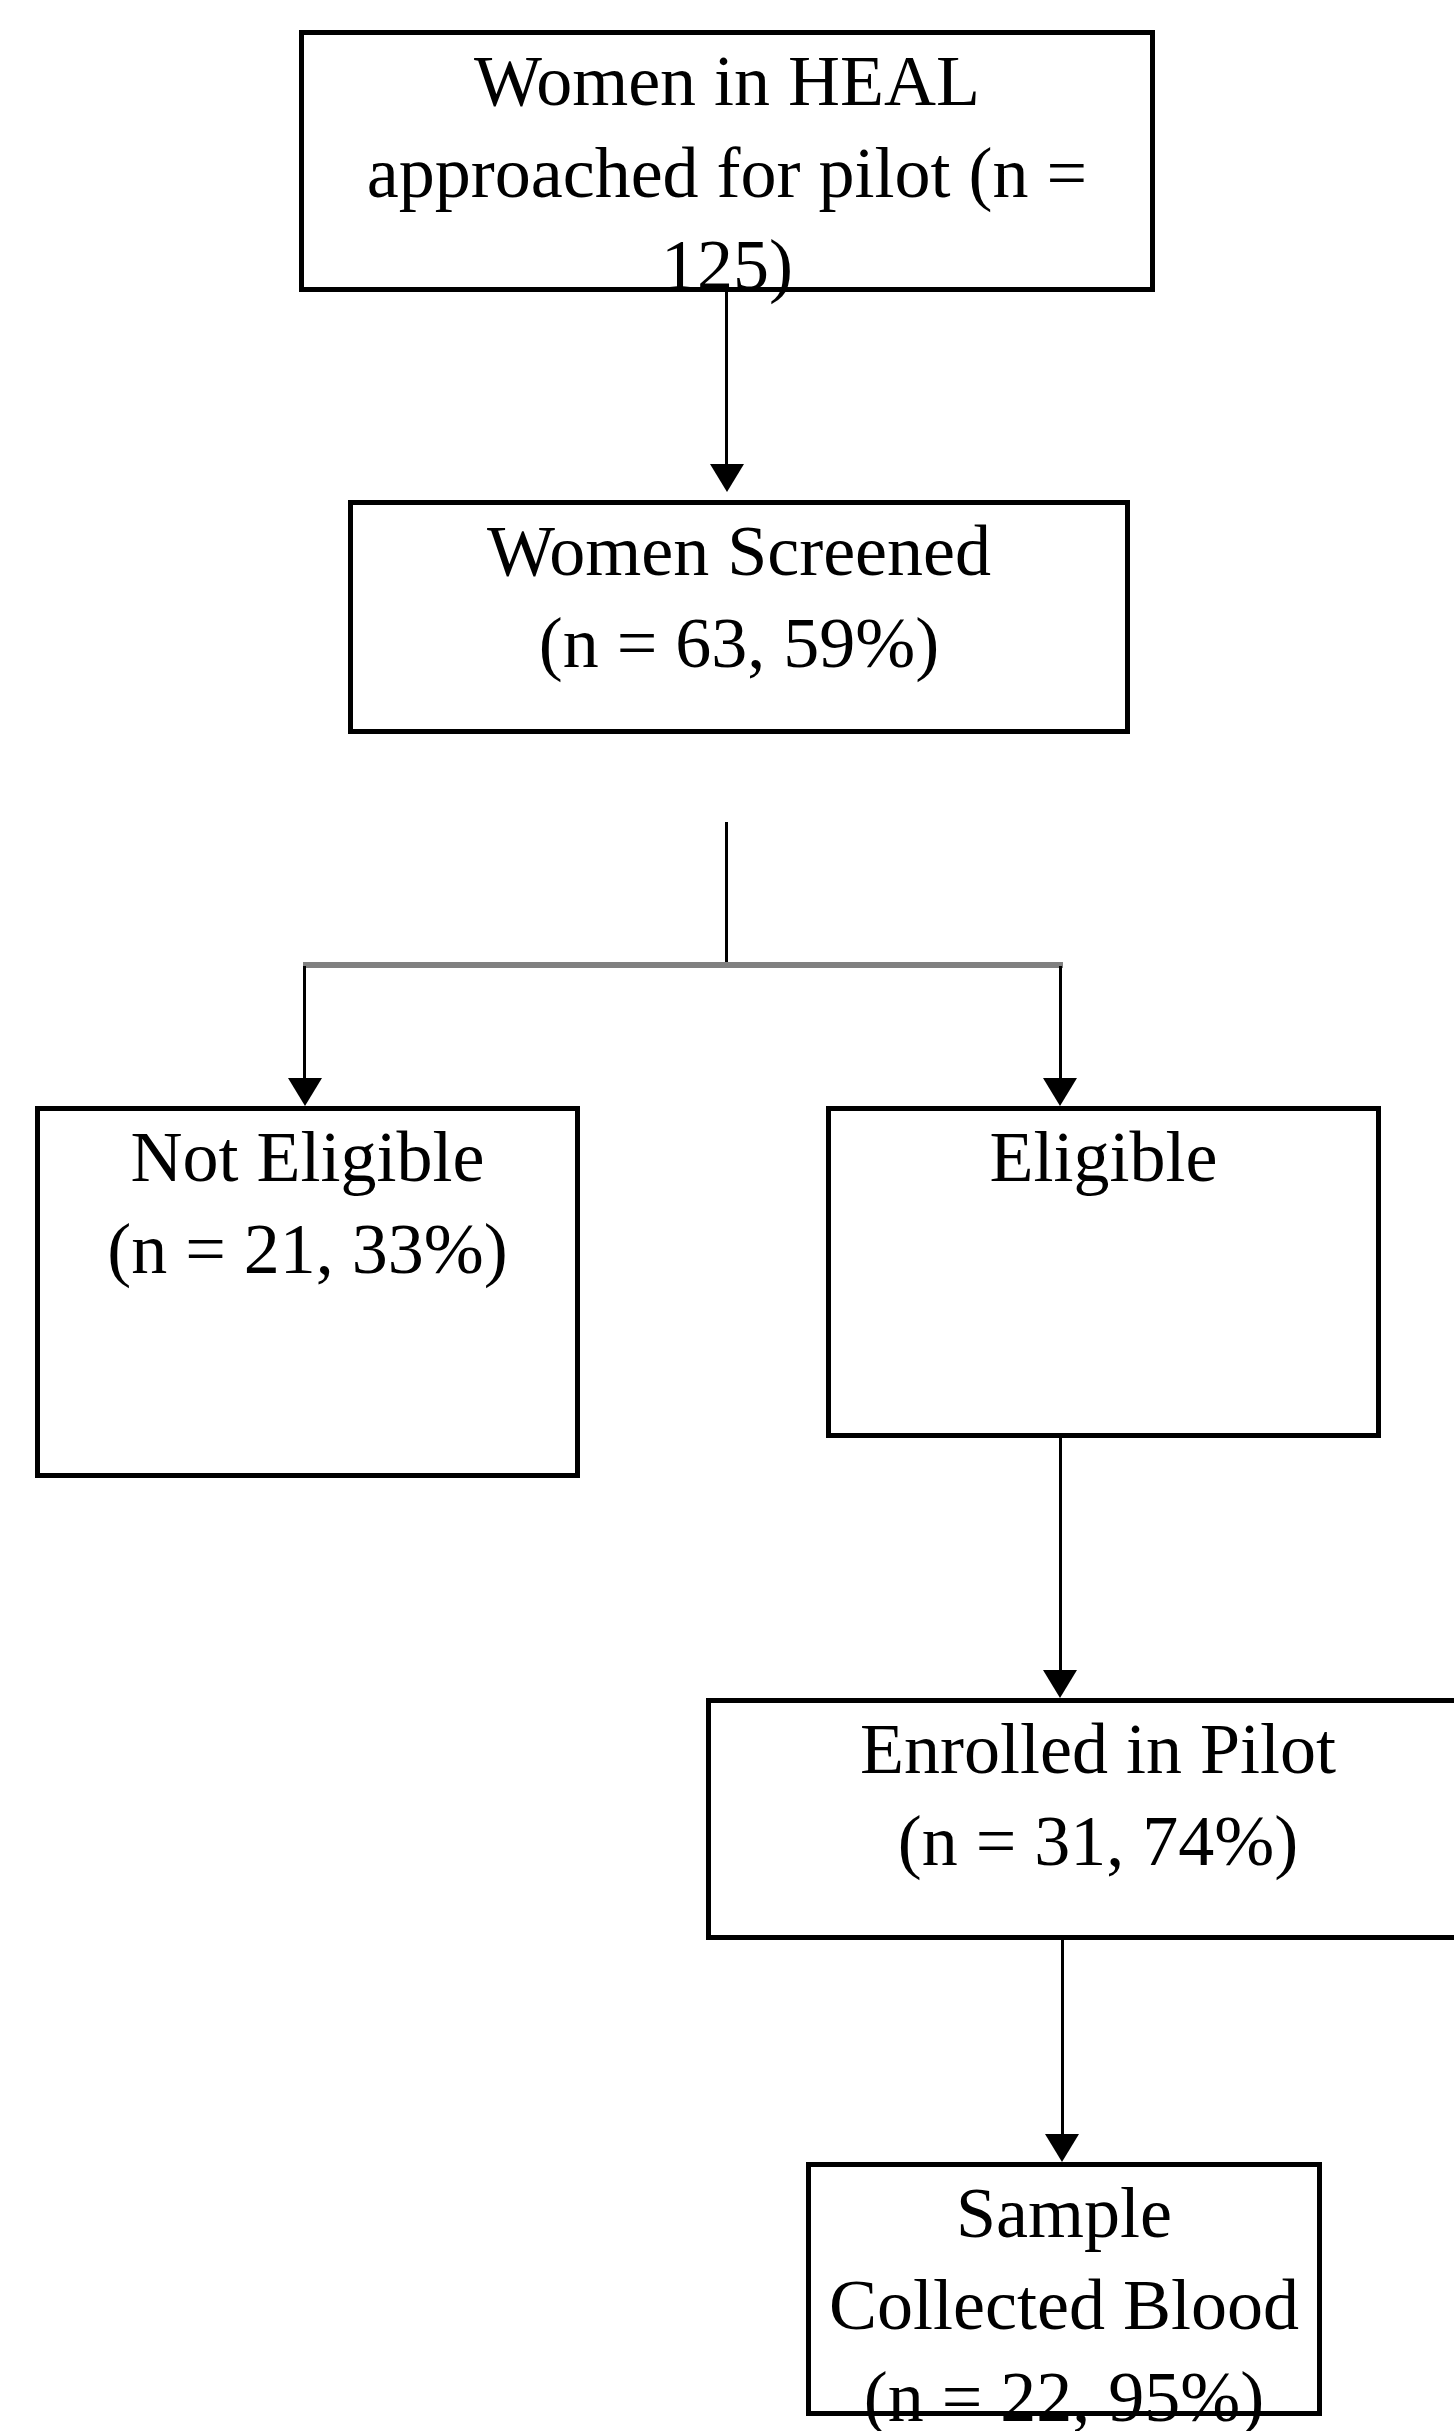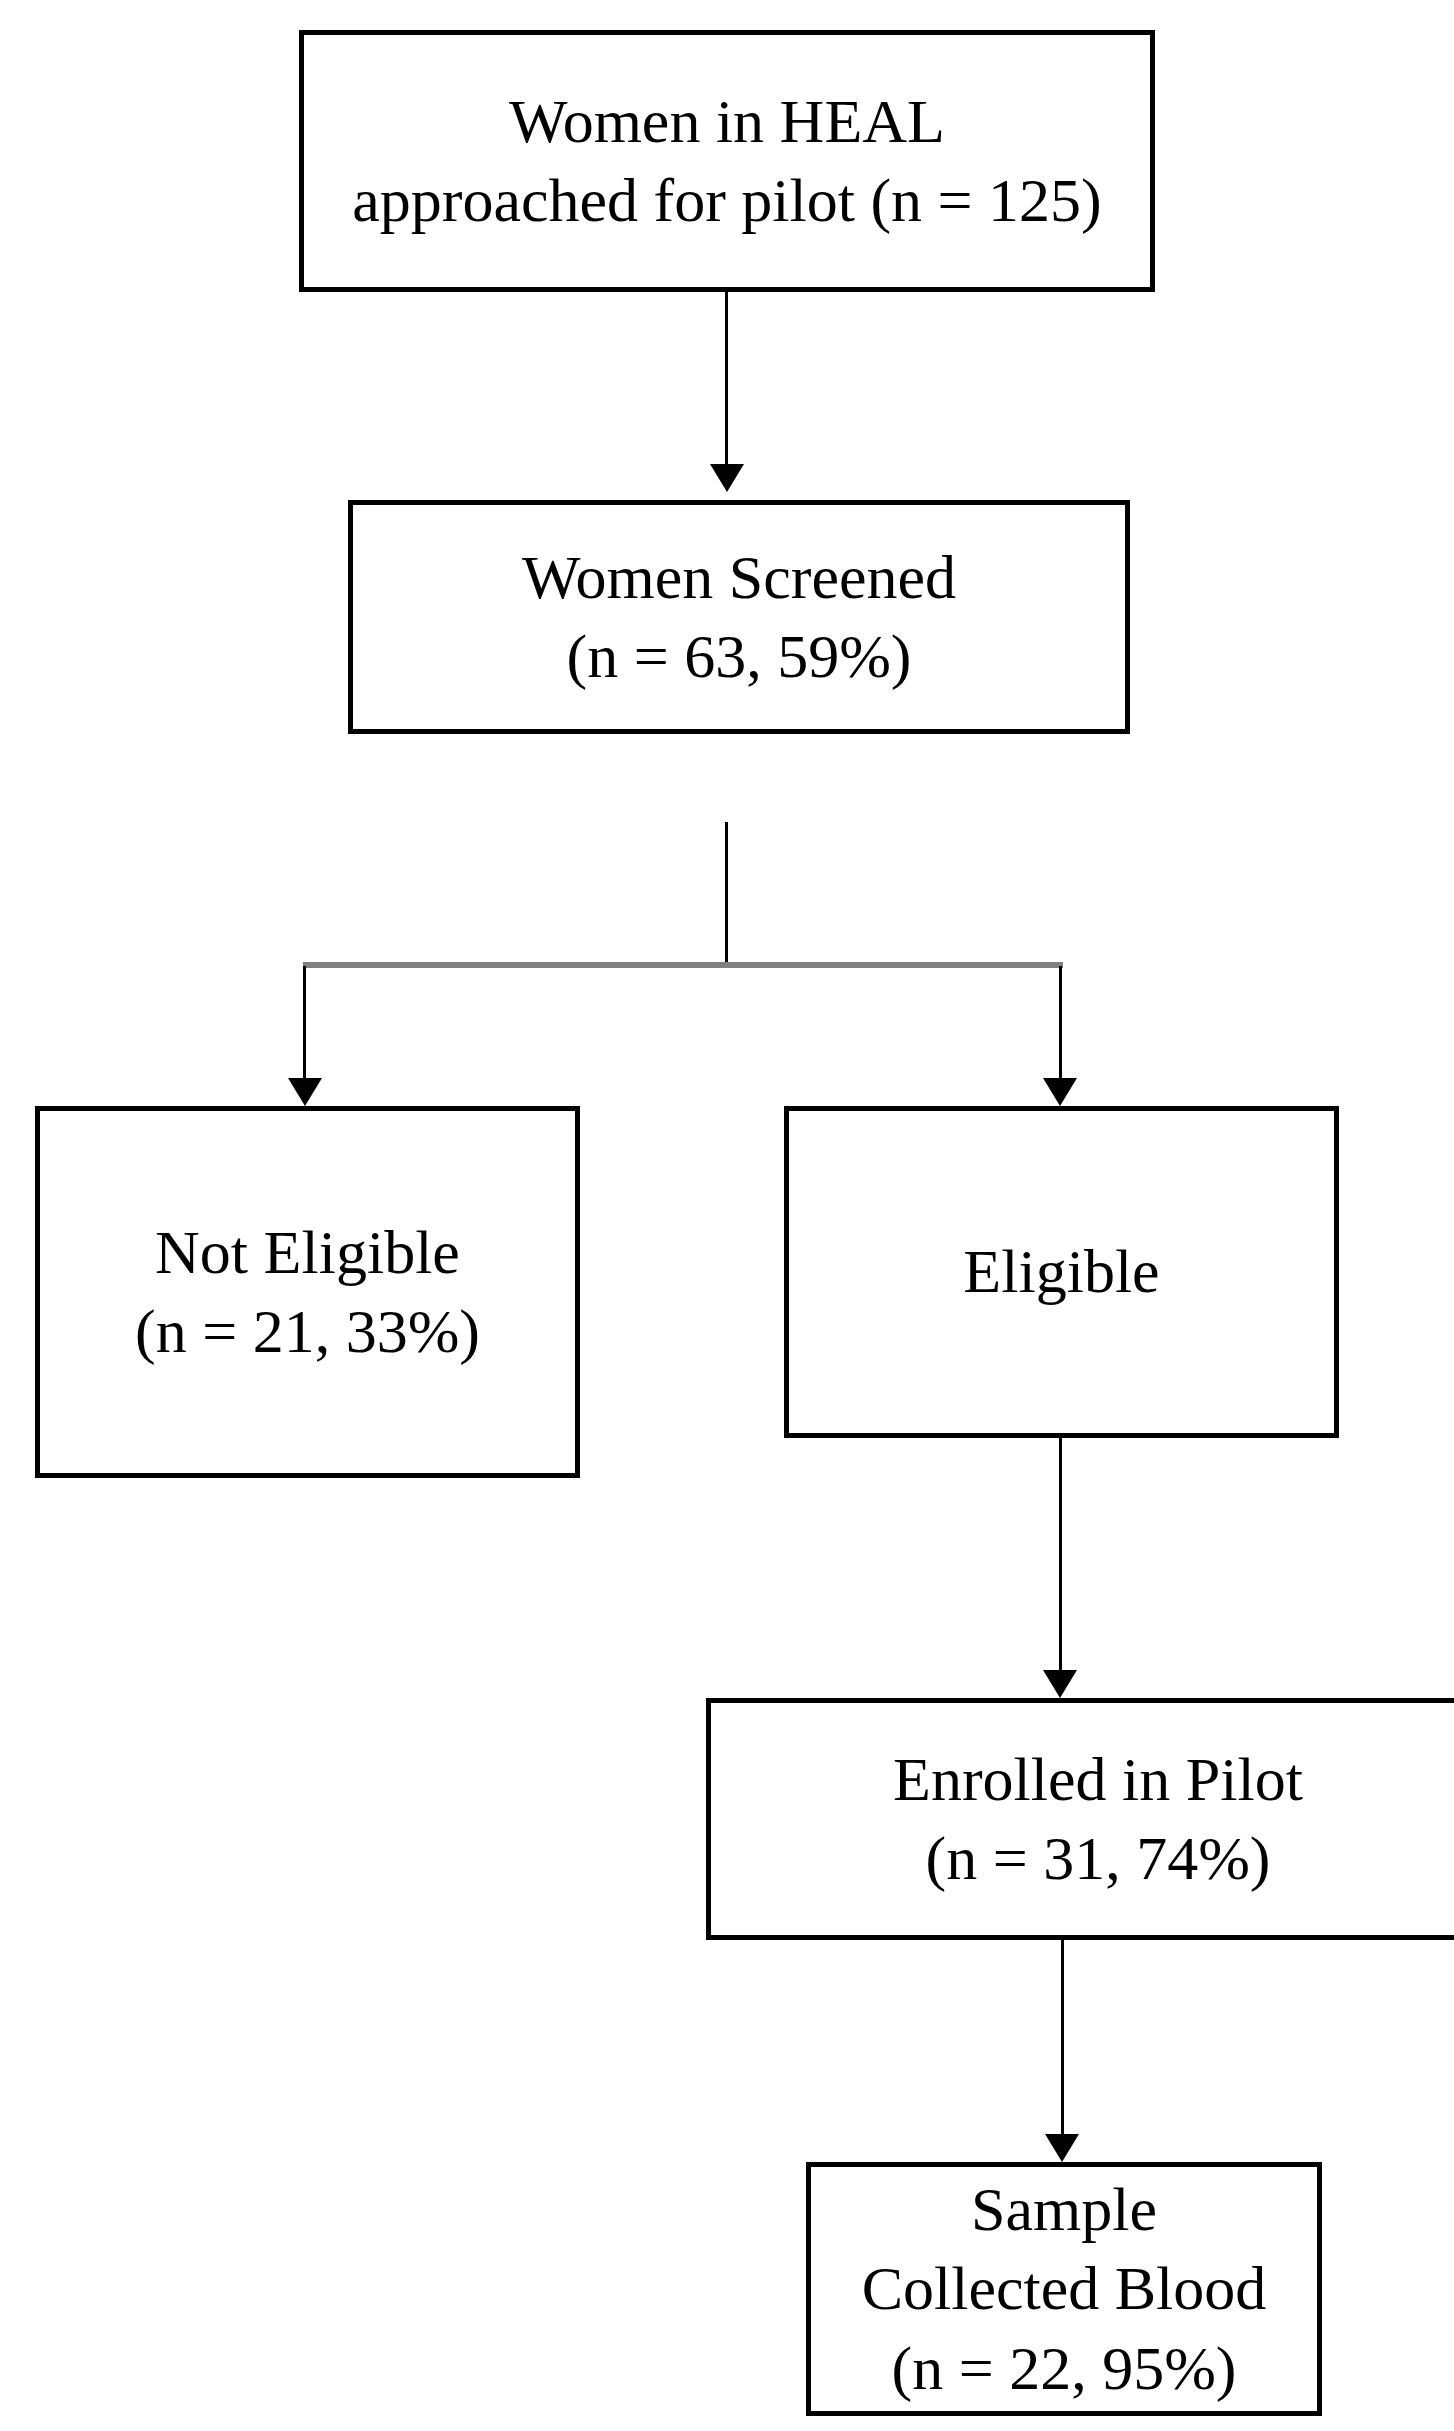--- a/index.html
+++ b/index.html
@@ -15,33 +15,32 @@
     font-family: "Liberation Serif", "DejaVu Serif", serif;
     color: #000000;
     overflow: hidden;
   }
   .node {
     position: absolute;
     box-sizing: border-box;
     border: 5px solid #000000;
     background: #ffffff;
     display: flex;
-    align-items: center;
     justify-content: center;
     text-align: center;
-    font-size: 62px;
+    font-size: 72px;
     line-height: 1.28;
   }
   .node-lines { width: 100%; }
 
   
   .n-approached { left: 299px; top: 30px;   width: 856px; height: 262px; }
   .n-screened   { left: 348px; top: 492px;  width: 782px; height: 234px; margin-top: 8px; }
   .n-noteligible{ left: 35px;  top: 1106px; width: 545px; height: 372px; }
-  .n-eligible   { left: 784px; top: 1106px; width: 555px; height: 332px; }
+  .n-eligible   { left: 826px; top: 1106px; width: 555px; height: 332px; }
   .n-enrolled   { left: 690px; top: 1698px; width: 784px; height: 242px; margin-left: 16px; }
   .n-collected  { left: 806px; top: 2162px; width: 516px; height: 254px; }
 
   
   .vline {
     position: absolute;
     width: 3px;
     background: #000000;
   }
   .c1 { left: 725px;  top: 292px;  height: 174px; }

